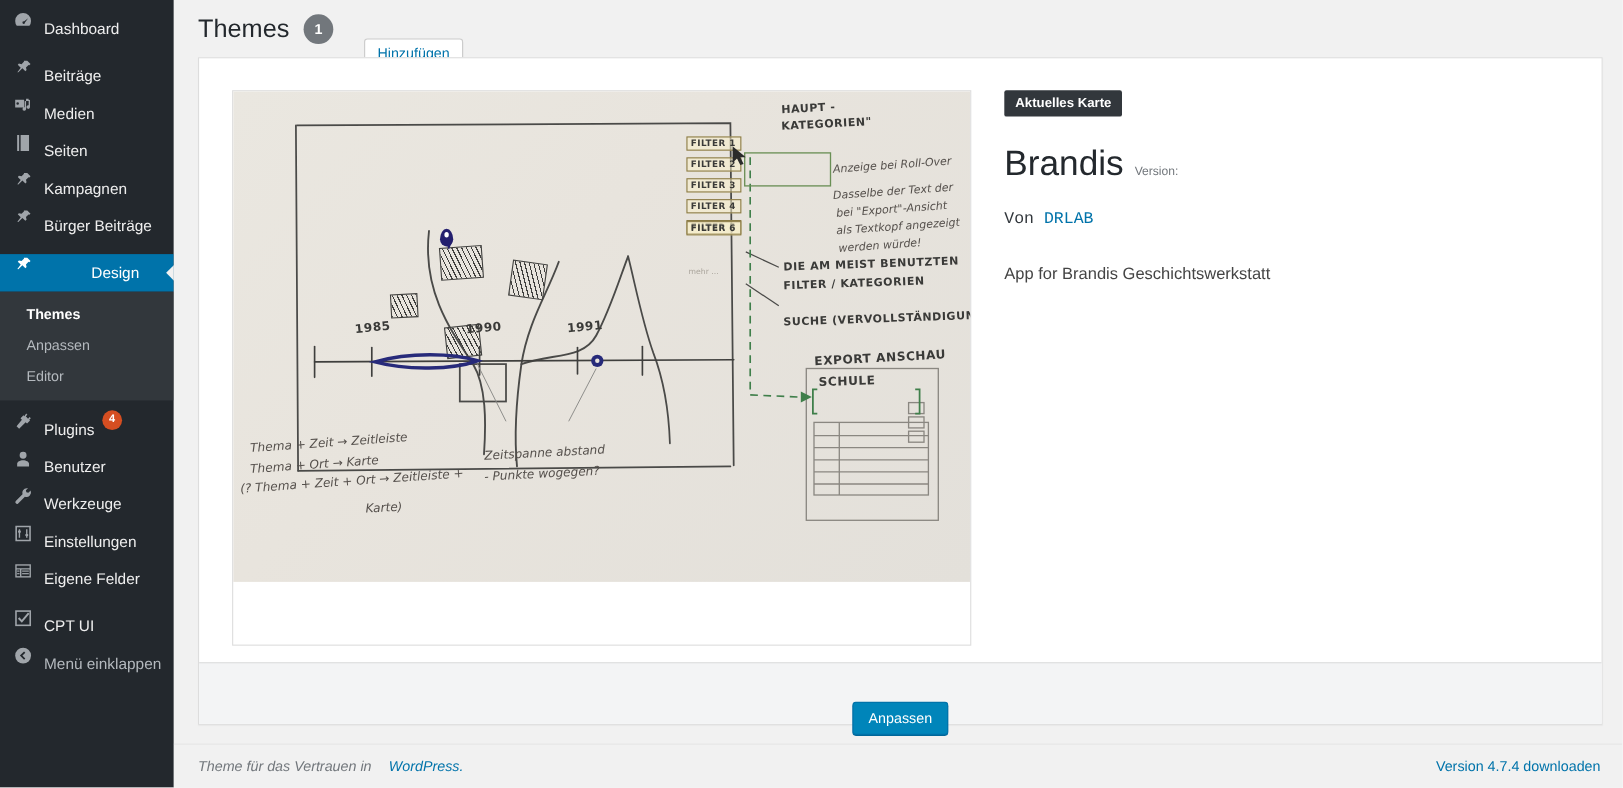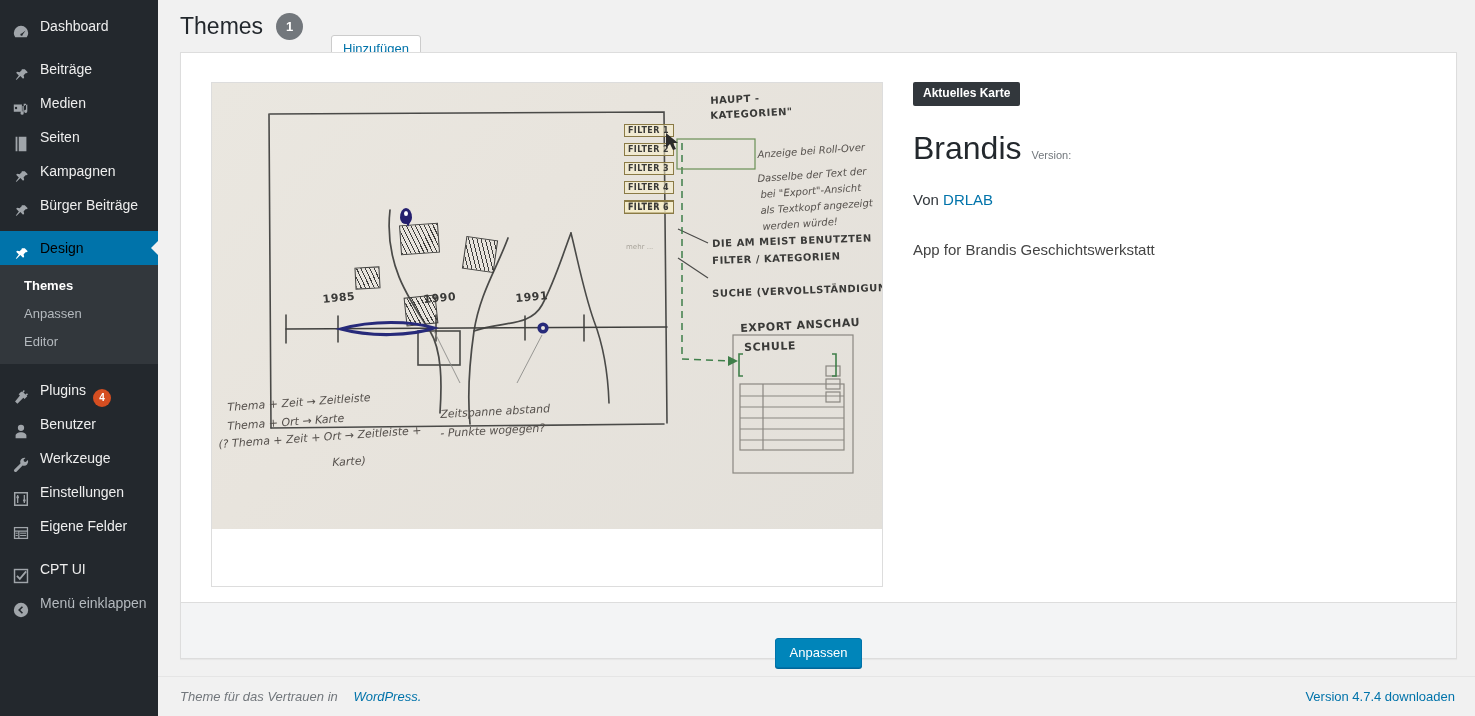--- a/index.html
+++ b/index.html
@@ -18,21 +18,21 @@
   #adminmenu {
     position: absolute; left: 0; top: 0;
     width: 158px; height: 716px;
     background: #23282d;
     color: #eee;
     overflow: hidden;
   }
   .menu-sep { height: 9px; }
   .menu-item {
     position: relative;
-    display: flex; align-items: flex-end;
+    display: flex; align-items: flex-start;
     height: 34px;
     padding: 0 0 0 11px;
     color: #eee;
     font-size: 14px;
     line-height: 34px;
     cursor: pointer;
     white-space: nowrap;
   }
   .menu-item .mi-ico {
     width: 20px; height: 20px;
@@ -42,21 +42,21 @@
     flex: 0 0 20px;
   }
   .menu-item .mi-ico svg { display: block; }
   .menu-item .mi-label { color: #eee; }
   .menu-item.current {
     background: #0073aa;
     color: #fff;
     font-weight: 400;
   }
   .menu-item.current .mi-ico { color: #fff; }
-  .menu-item.current .mi-label { color: #000000; }
+  .menu-item.current .mi-label { color: #ffffff; margin-left: 43px; }
   .menu-item.current::after {
     content: "";
     position: absolute; right: -1px; top: 50%;
     margin-top: -8px;
     border-top: 8px solid transparent;
     border-bottom: 8px solid transparent;
     border-right: 8px solid #f1f1f1;
   }
   .menu-item.collapse-item .mi-label { color: #b4b9be; }
   .menu-item.collapse-item .mi-ico { color: #a0a5aa; }
@@ -210,20 +210,21 @@
   .theme-version {
     font-size: 11px;
     color: #72777c;
     font-weight: 400;
     margin-left: 10px;
   }
   .theme-author {
     margin: 21px 0 0 0;
     font-size: 15px;
     color: #32373c;
+    font-family: Liberation Mono, monospace;
   }
   .theme-author a {
     color: #0073aa;
     text-decoration: none;
   }
   .theme-description {
     margin: 30px 0 0 0;
     font-size: 15px;
     line-height: 1.6;
     color: #444;

